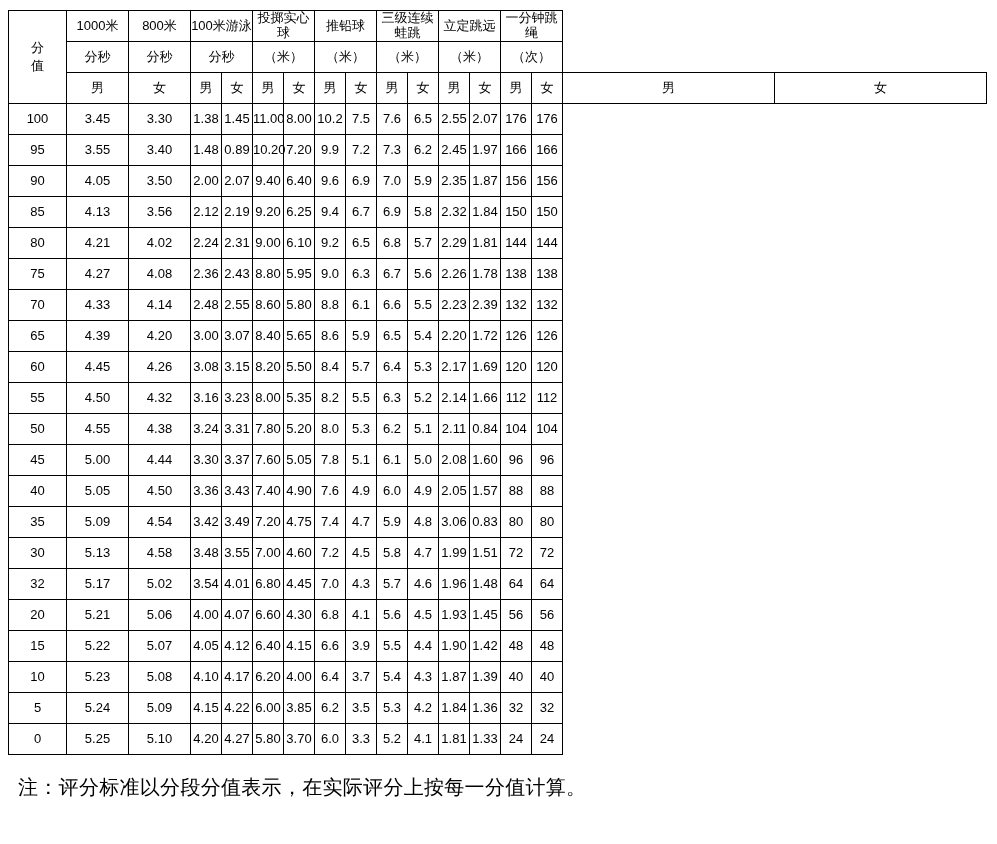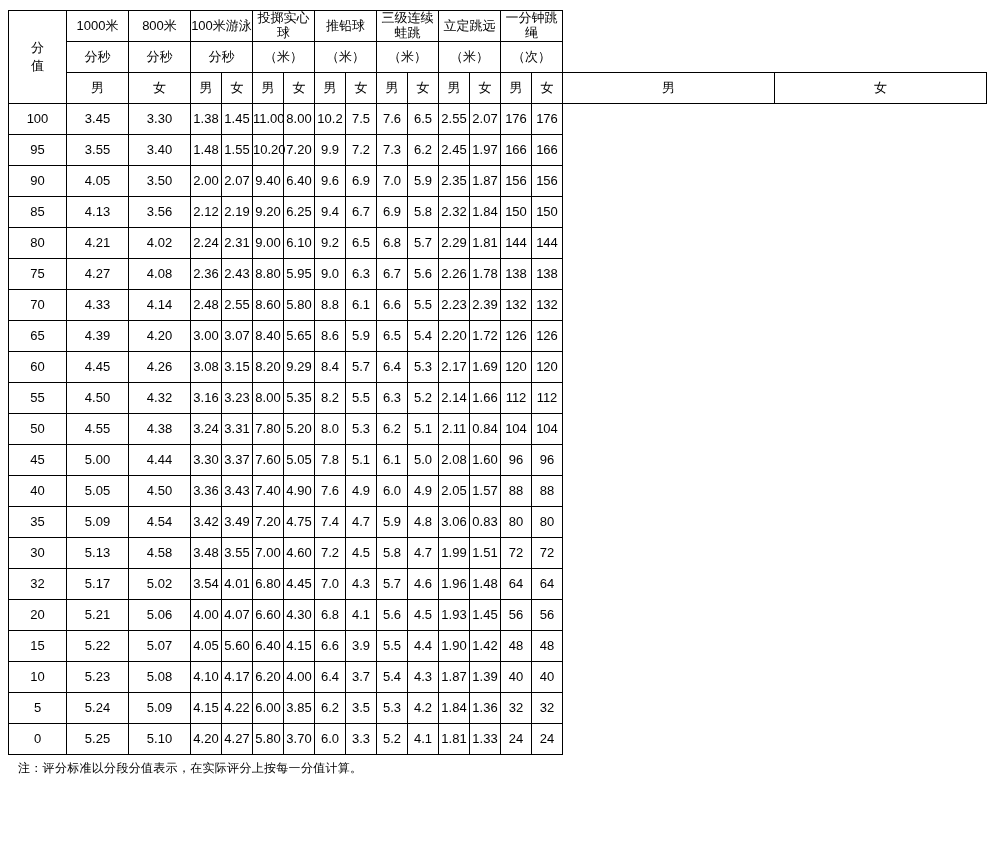--- a/index.html
+++ b/index.html
@@ -49,22 +49,22 @@
   .score-head-lines {
     display: block;
     font-size: 13px;
     line-height: 1.35;
   }
   .data-row td {
     height: 30.2px;
     font-size: 13px;
   }
   .note {
-    margin-top: 4px;
-    font-size: 12px;
+    margin-top: 17px;
+    font-size: 20px;
     padding-left: 10px;
     line-height: 1.5;
     letter-spacing: 0.3px;
   }
 </style>
 </head>
 <body>
 
 <div class="page">
 
@@ -129,21 +129,21 @@
         <td>2.55</td>
         <td>2.07</td>
         <td>176</td>
         <td>176</td>
       </tr>
       <tr class="data-row">
         <td>95</td>
         <td>3.55</td>
         <td>3.40</td>
         <td>1.48</td>
-        <td>1.55</td>
+        <td>0.89</td>
         <td>10.20</td>
         <td>7.20</td>
         <td>9.9</td>
         <td>7.2</td>
         <td>7.3</td>
         <td>6.2</td>
         <td>2.45</td>
         <td>1.97</td>
         <td>166</td>
         <td>166</td>
@@ -250,21 +250,21 @@
         <td>126</td>
         <td>126</td>
       </tr>
       <tr class="data-row">
         <td>60</td>
         <td>4.45</td>
         <td>4.26</td>
         <td>3.08</td>
         <td>3.15</td>
         <td>8.20</td>
-        <td>9.29</td>
+        <td>5.50</td>
         <td>8.4</td>
         <td>5.7</td>
         <td>6.4</td>
         <td>5.3</td>
         <td>2.17</td>
         <td>1.69</td>
         <td>120</td>
         <td>120</td>
       </tr>
       <tr class="data-row">
@@ -401,21 +401,21 @@
         <td>1.93</td>
         <td>1.45</td>
         <td>56</td>
         <td>56</td>
       </tr>
       <tr class="data-row">
         <td>15</td>
         <td>5.22</td>
         <td>5.07</td>
         <td>4.05</td>
-        <td>5.60</td>
+        <td>4.12</td>
         <td>6.40</td>
         <td>4.15</td>
         <td>6.6</td>
         <td>3.9</td>
         <td>5.5</td>
         <td>4.4</td>
         <td>1.90</td>
         <td>1.42</td>
         <td>48</td>
         <td>48</td>

